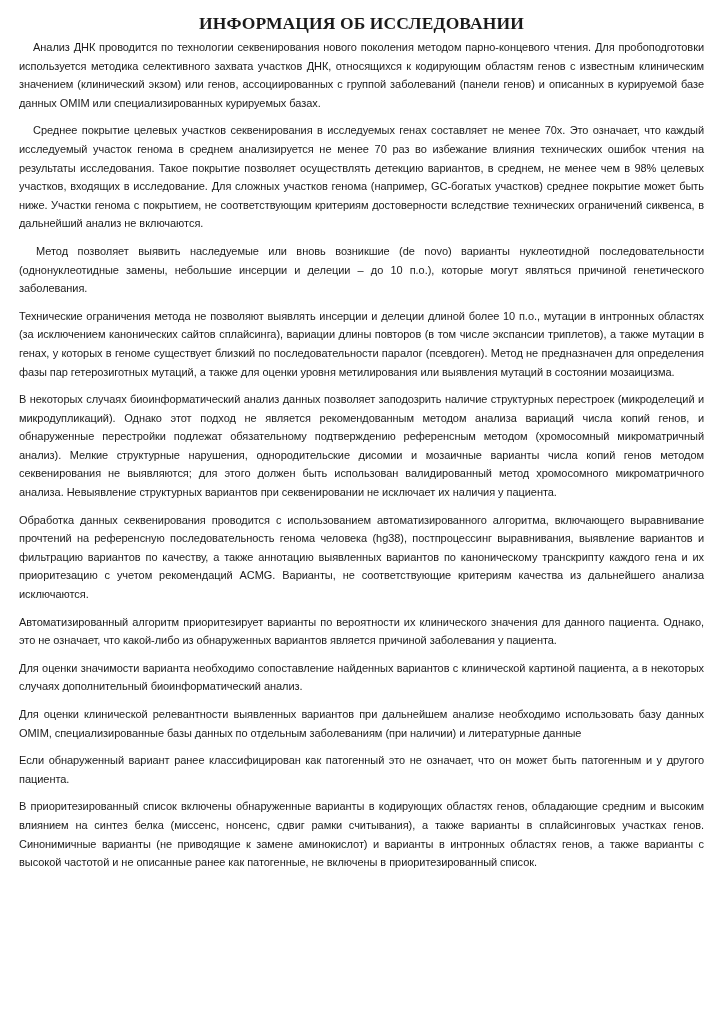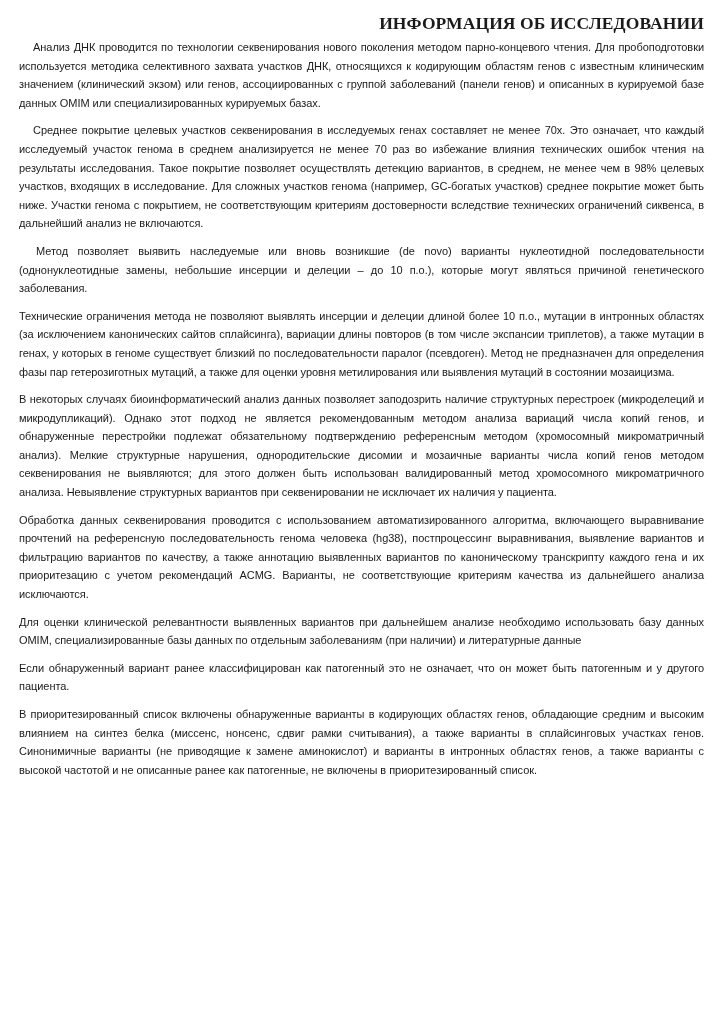--- a/index.html
+++ b/index.html
@@ -17,21 +17,21 @@
     .page {
       position: absolute;
       left: 19px;
       top: 12px;
       width: 685px;
     }
     .title {
       font-family: "Liberation Serif", "DejaVu Serif", serif;
       font-weight: bold;
       font-size: 17.5px;
-      text-align: right;
+      text-align: center;
       margin: 0 0 4px 0;
       letter-spacing: 0.1px;
       line-height: 22px;
     }
     .para {
       font-family: "Liberation Sans", "DejaVu Sans", sans-serif;
       font-size: 11px;
       line-height: 18.6px;
       text-align: justify;
       margin: 0 0 9px 0;
@@ -45,17 +45,19 @@
 
 <div class="page">
   <h1 class="title">ИНФОРМАЦИЯ ОБ ИССЛЕДОВАНИИ</h1>
 
   <p class="para indent">Анализ ДНК проводится по технологии секвенирования нового поколения методом парно-концевого чтения. Для пробоподготовки используется методика селективного захвата участков ДНК, относящихся к кодирующим областям генов с известным клиническим значением (клинический экзом) или генов, ассоциированных с группой заболеваний (панели генов) и описанных в курируемой базе данных OMIM или специализированных курируемых базах.</p>
   <p class="para indent">Среднее покрытие целевых участков секвенирования в исследуемых генах составляет не менее 70х. Это означает, что каждый исследуемый участок генома в среднем анализируется не менее 70 раз во избежание влияния технических ошибок чтения на результаты исследования. Такое покрытие позволяет осуществлять детекцию вариантов, в среднем, не менее чем в 98% целевых участков, входящих в исследование. Для сложных участков генома (например, GC-богатых участков) среднее покрытие может быть ниже. Участки генома с покрытием, не соответствующим критериям достоверности вследствие технических ограничений сиквенса, в дальнейший анализ не включаются.</p>
   <p class="para indent-lg">Метод позволяет выявить наследуемые или вновь возникшие (de novo) варианты нуклеотидной последовательности (однонуклеотидные замены, небольшие инсерции и делеции – до 10 п.о.), которые могут являться причиной генетического заболевания.</p>
   <p class="para">Технические ограничения метода не позволяют выявлять инсерции и делеции длиной более 10 п.о., мутации в интронных областях (за исключением канонических сайтов сплайсинга), вариации длины повторов (в том числе экспансии триплетов), а также мутации в генах, у которых в геноме существует близкий по последовательности паралог (псевдоген). Метод не предназначен для определения фазы пар гетерозиготных мутаций, а также для оценки уровня метилирования или выявления мутаций в состоянии мозаицизма.</p>
   <p class="para">В некоторых случаях биоинформатический анализ данных позволяет заподозрить наличие структурных перестроек (микроделеций и микродупликаций). Однако этот подход не является рекомендованным методом анализа вариаций числа копий генов, и обнаруженные перестройки подлежат обязательному подтверждению референсным методом (хромосомный микроматричный анализ). Мелкие структурные нарушения, однородительские дисомии и мозаичные варианты числа копий генов методом секвенирования не выявляются; для этого должен быть использован валидированный метод хромосомного микроматричного анализа. Невыявление структурных вариантов при секвенировании не исключает их наличия у пациента.</p>
   <p class="para">Обработка данных секвенирования проводится с использованием автоматизированного алгоритма, включающего выравнивание прочтений на референсную последовательность генома человека (hg38), постпроцессинг выравнивания, выявление вариантов и фильтрацию вариантов по качеству, а также аннотацию выявленных вариантов по каноническому транскрипту каждого гена и их приоритезацию с учетом рекомендаций ACMG. Варианты, не соответствующие критериям качества из дальнейшего анализа исключаются.</p>
+  <p class="para">Автоматизированный алгоритм приоритезирует варианты по вероятности их клинического значения для данного пациента. Однако, это не означает, что какой-либо из обнаруженных вариантов является причиной заболевания у пациента.</p>
+  <p class="para">Для оценки значимости варианта необходимо сопоставление найденных вариантов с клинической картиной пациента, а в некоторых случаях дополнительный биоинформатический анализ.</p>
   <p class="para">Для оценки клинической релевантности выявленных вариантов при дальнейшем анализе необходимо использовать базу данных OMIM, специализированные базы данных по отдельным заболеваниям (при наличии) и литературные данные</p>
   <p class="para">Если обнаруженный вариант ранее классифицирован как патогенный это не означает, что он может быть патогенным и у другого пациента.</p>
   <p class="para">В приоритезированный список включены обнаруженные варианты в кодирующих областях генов, обладающие средним и высоким влиянием на синтез белка (миссенс, нонсенс, сдвиг рамки считывания), а также варианты в сплайсинговых участках генов. Синонимичные варианты (не приводящие к замене аминокислот) и варианты в интронных областях генов, а также варианты с высокой частотой и не описанные ранее как патогенные, не включены в приоритезированный список.</p>
 
 </div>
 
 </body></html>

